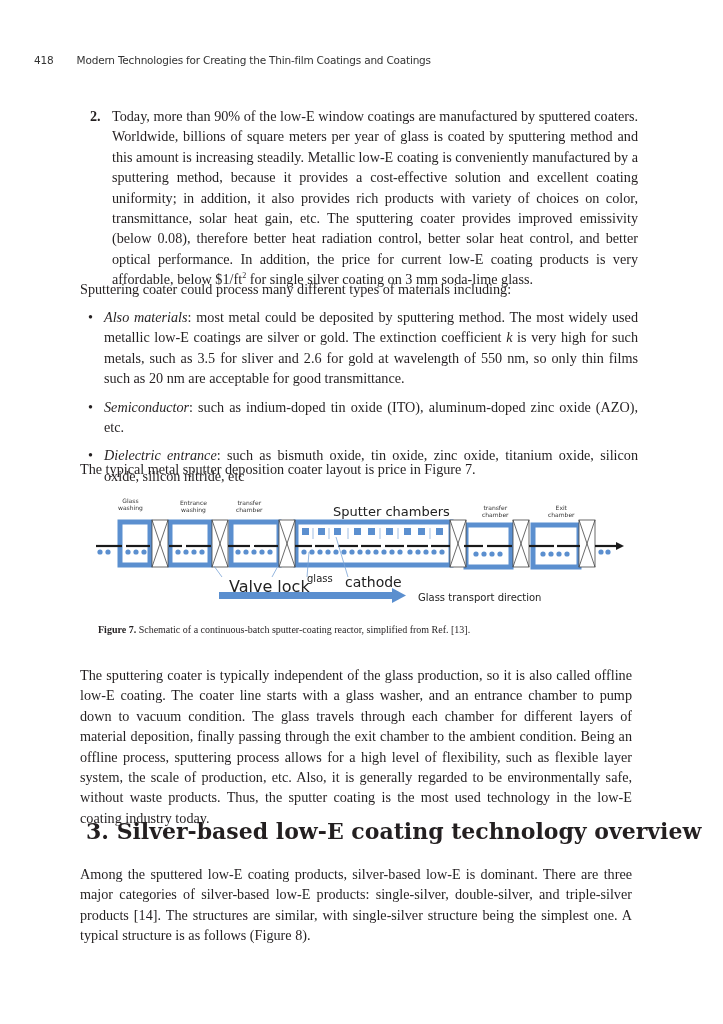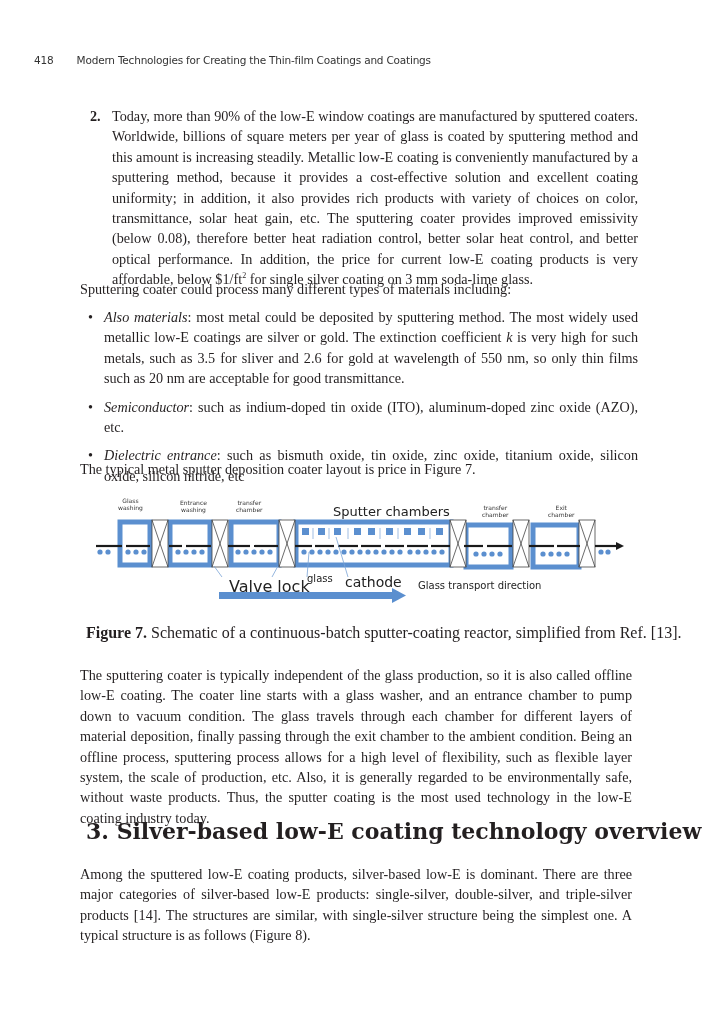--- a/index.html
+++ b/index.html
@@ -12,21 +12,21 @@
   .numbered .num { position: absolute; left: 0; top: 0; font-weight: bold; }
   .numbered .txt { margin-left: 22px; }
   .bullets { position: absolute; left: 86px; top: 307px; width: 552px; }
   .bullet { position: relative; padding-left: 18px; margin-bottom: 8px; }
   .bullet .dot { position: absolute; left: 2px; top: 0; }
   .bullet em { font-style: italic; }
   b { font-weight: normal; }
   .figure { position: absolute; left: 86px; top: 492px; width: 560px; height: 118px; }
   .fig-label { position: absolute; font-family: "DejaVu Sans", sans-serif; font-size: 6px; line-height: 7px; color: #333; text-align: center; }
   .fig-big { position: absolute; font-family: "DejaVu Sans", sans-serif; font-size: 13px; color: #222; }
-  .caption { position: absolute; left: 86px; top: 624px; font-family: "Liberation Serif", serif; font-size: 16px; color: #231f20; }
+  .caption { position: absolute; left: 98px; top: 624px; font-family: "Liberation Serif", serif; font-size: 10px; color: #231f20; }
   .caption b { font-weight: bold; }
   .heading { position: absolute; left: 86px; top: 818px; font-family: "DejaVu Serif", serif; font-weight: bold; font-size: 22px; color: #231f20; }
   sup { font-size: 8px; line-height: 0; }
 </style>
 </head>
 <body>
 
 <div class="running-head">
   <span class="pg">418</span>
   <span>Modern Technologies for Creating the Thin-film Coatings and Coatings</span>
@@ -209,21 +209,21 @@
       <div>transfer</div>
       <div>chamber</div>
     </div>
   <div class="fig-label" style="left:462px; top:12px;">
       <div>Exit</div>
       <div>chamber</div>
     </div>
   <div class="fig-big" style="left:143px; top:85px; font-size:16px;">Valve lock</div>
   <div class="fig-big" style="left:221px; top:81px; font-size:10px;">glass</div>
   <div class="fig-big" style="left:259px; top:82px; font-size:14px;">cathode</div>
-  <div class="fig-big" style="left:332px; top:88px; font-size:10px;">Glass transport direction</div>
+  <div class="fig-big" style="left:332px; top:100px; font-size:10px;">Glass transport direction</div>
 </div>
 
 <div class="caption"><b>Figure 7.</b><span> Schematic of a continuous-batch sputter-coating reactor, simplified from Ref. [13].</span></div>
 
 <div class="block serif" style="top:665px;">The sputtering coater is typically independent of the glass production, so it is also called offline low-E coating. The coater line starts with a glass washer, and an entrance chamber to pump down to vacuum condition. The glass travels through each chamber for different layers of material deposition, finally passing through the exit chamber to the ambient condition. Being an offline process, sputtering process allows for a high level of flexibility, such as flexible layer system, the scale of production, etc. Also, it is generally regarded to be environmentally safe, without waste products. Thus, the sputter coating is the most used technology in the low-E coating industry today.</div>
 
 <div class="heading">3. Silver-based low-E coating technology overview</div>
 
 <div class="block serif" style="top:864px;"><span>Among the sputtered low-E coating products, silver-based low-E is dominant. There are three major categories of silver-based low-E products: single-silver, double-silver, and triple-silver products [14]. The structures are similar, with single-silver structure being the simplest one. A typical structure is as follows (</span><b>Figure 8</b><span>).</span></div>
 

